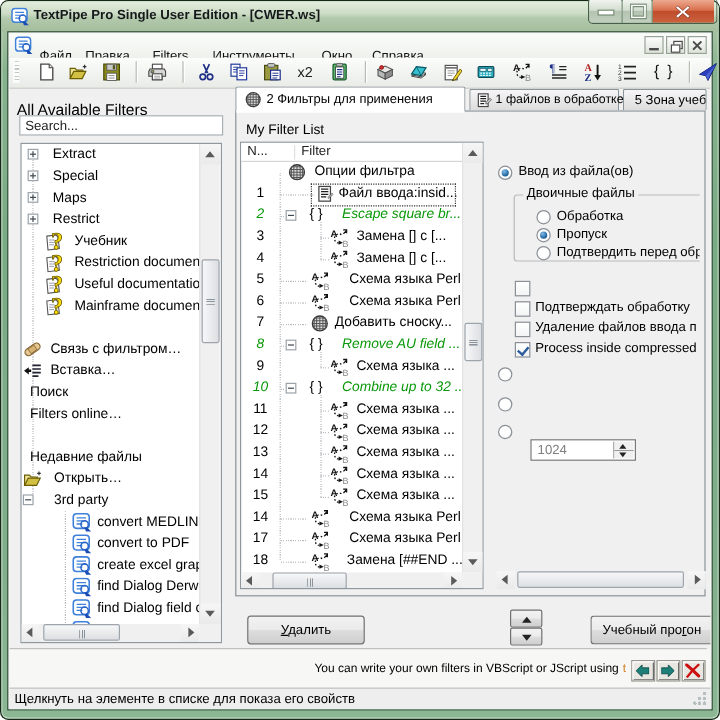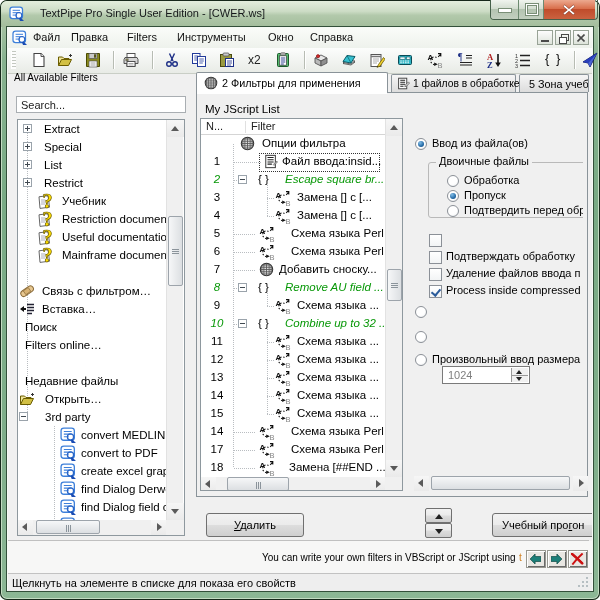--- a/index.html
+++ b/index.html
@@ -3,27 +3,27 @@
 <style>
 html,body{margin:0;padding:0;}
 body{font-family:"Liberation Sans",sans-serif;width:600px;height:600px;overflow:hidden;}
 #win{position:relative;width:600px;height:600px;background:linear-gradient(#cfe0ca 0,#a9c4a4 22px,#87b28f 60px,#79ab85 200px,#7fae8a 450px,#8cb795 100%);border-radius:7px 7px 7px 7px;box-shadow:inset 0 0 0 1px #16281a,inset 0 0 0 2px #c4dcc3;}
 #win:before{content:"";position:absolute;left:1px;top:1px;right:1px;height:26px;border-radius:6px 6px 0 0;background:linear-gradient(#e3eedd 0,#ccdcc5 40%,#b2c9ab 55%,#a3bd9c 100%);}
 .ab{position:absolute;}
 .t{font-size:11px;color:#000;white-space:nowrap;}
 .t12{font-size:12px;color:#000;white-space:nowrap;}
 #client{position:absolute;left:8px;top:28px;width:584px;height:562px;background:#f0f0f0;box-shadow:0 0 0 1px #f6faf5,0 0 0 2px #33503a;}
 
-#title{position:absolute;left:40px;top:7px;font-size:11px;font-weight:normal;color:#15181a;white-space:nowrap;}
+#title{position:absolute;left:28px;top:7px;font-size:11px;font-weight:bold;color:#15181a;white-space:nowrap;}
 .capgrp{position:absolute;left:490px;top:0px;width:106px;height:19px;border-radius:0 0 4px 4px;border:1px solid #46604a;border-top:none;overflow:hidden;display:flex;}
 .cap{height:100%;box-sizing:border-box;border-right:1px solid #6d8a70;background:linear-gradient(#f0f4ee 0,#d3ddd0 45%,#b4c4b1 50%,#c2cfbf 100%);position:relative;}
 .cap.close{background:linear-gradient(#eca98f 0,#d96f4c 45%,#c04c2b 50%,#cb6240 100%);border-right:none;}
 
 #menubar{position:absolute;left:8px;top:28px;width:584px;height:20px;background:linear-gradient(#fafcf9,#eef2ec);border-bottom:1px solid #d9ded6;}
-.mi{position:absolute;top:3px;font-size:11px;color:#111;white-space:nowrap;text-align:center;}
+.mi{position:absolute;top:13px;font-size:11px;color:#111;white-space:nowrap;text-align:center;}
 .mdib{position:absolute;top:2px;width:16px;height:15px;box-sizing:border-box;border:1px solid #98a396;background:linear-gradient(#fdfdfd,#dde3da);}
 
 #toolbar{position:absolute;left:8px;top:48px;width:584px;height:25px;background:linear-gradient(#fcfdfc,#e8ebe6);border-bottom:1px solid #c9cec6;}
 .tsep{position:absolute;top:3px;width:1px;height:18px;background:#b7bcb3;box-shadow:1px 0 0 #fff;}
 .ticon{position:absolute;top:4px;width:16px;height:16px;}
 
 .box{position:absolute;background:#fff;border:1px solid #8e989e;box-sizing:border-box;}
 .line{position:absolute;background:#909a9e;}
 
 .sbv{position:absolute;width:17px;background:#f0f0f0;border-left:1px solid #e2e2e2;box-sizing:border-box;}
@@ -268,30 +268,30 @@
     <div class="ab" style="left:537px;top:3px;font-size:13px;color:#111;letter-spacing:2px">{ }</div>
     <div class="tsep" style="left:566px"></div>
 
     <svg class="ticon" style="left:574px" viewBox="0 0 16 16">
         <path d="M15 1L1 10l5 1 2 4z" fill="#1b2fa0" stroke="#0a1560" stroke-width="0.8"></path>
         <path d="M15 1L6 11l2 4 2-5z" fill="#4a63d4"></path>
         <path d="M15 1L1 10l5 1z" fill="#2a3fbb"></path>
       </svg>
   </div>
 
-  <div class="t12 ab" style="left:14px;top:72px;font-size:10px">All Available Filters</div>
+  <div class="t12 ab" style="left:14px;top:84px;font-size:13px">All Available Filters</div>
   <div class="ab" style="left:16px;top:96px;width:170px;height:17px;border:1px solid #a9aeb2;background:#fff;box-sizing:border-box">
     <div class="t" style="position:absolute;left:4px;top:2px;color:#222">Search...</div>
   </div>
   <div class="box" id="tree" style="left:17px;top:119px;width:168px;height:417px;overflow:hidden">
     <div class="dotline-v" style="left:9px;top:9px;height:290px"></div>
     <div class="dotline-v" style="left:36px;top:306px;height:100px"></div>
     <div class="trow" style="top:0px;left:26px">Extract</div>
     <div class="trow" style="top:18px;left:26px">Special</div>
-    <div class="trow" style="top:36px;left:26px">List</div>
+    <div class="trow" style="top:36px;left:26px">Maps</div>
     <div class="trow" style="top:54px;left:26px">Restrict</div>
     <div class="plus" style="left:5px;top:4px">
         <i></i>
         <b></b>
       </div>
     <div class="plus" style="left:5px;top:22px">
         <i></i>
         <b></b>
       </div>
     <div class="plus" style="left:5px;top:40px">
@@ -402,21 +402,21 @@
   </div>
 
   <div class="ab" style="left:196px;top:72px;width:192px;height:21px;background:#fff;border:1px solid #8a9399;border-bottom:none;border-radius:2px 2px 0 0;box-sizing:border-box">
     <svg class="ab" style="left:7px;top:3px" width="14" height="14">
         <use href="#globe"></use>
       </svg>
     <div class="t" style="position:absolute;left:25px;top:4px;font-size:10.8px">2 Фильтры для применения</div>
   </div>
   <div class="ab" style="left:197px;top:92px;width:190px;height:2px;background:#fff"></div>
 
-  <div class="t" style="position:absolute;left:205px;top:103px;font-size:11.5px">My JScript List</div>
+  <div class="t" style="position:absolute;left:205px;top:103px;font-size:11.5px">My Filter List</div>
 
   <div class="box" id="flist" style="left:200px;top:118px;width:203px;height:373px;overflow:hidden">
 
     <div class="ab" style="left:0;top:0;width:201px;height:15px;background:#fff;border-bottom:1px solid #d5d5d5">
       <div class="t" style="position:absolute;left:5px;top:1px;color:#222">N...</div>
       <div class="t" style="position:absolute;left:50px;top:1px;color:#222">Filter</div>
       <div class="ab" style="left:44px;top:2px;width:1px;height:12px;background:#e0e0e0"></div>
       <div class="ab" style="left:184px;top:2px;width:1px;height:12px;background:#e0e0e0"></div>
     </div>
     <div id="rows">
@@ -584,21 +584,20 @@
     <div class="check" style="left:25px;top:141px"></div>
     <div class="check" style="left:25px;top:158px"></div>
     <div class="rt" style="left:42px;top:157px">Подтверждать обработку</div>
     <div class="check" style="left:25px;top:175px"></div>
     <div class="rt" style="left:42px;top:174px">Удаление файлов ввода п</div>
     <div class="check on" style="left:25px;top:192px"></div>
     <div class="rt" style="left:42px;top:191px">Process inside compressed f</div>
     <div class="radio" style="left:11px;top:213px"></div>
     <div class="radio" style="left:11px;top:238px"></div>
     <div class="radio" style="left:11px;top:261px"></div>
-    <div class="rt" style="left:28px;top:260px">Произвольный ввод размера</div>
     <div class="ab" style="left:38px;top:273px;width:88px;height:18px;border:1px solid #7a7a7a;background:#fff;box-sizing:border-box">
       <div class="rt" style="left:5px;top:2px;color:#7f7f7f">1024</div>
       <div class="ab" style="right:1px;top:1px;width:16px;height:14px;border-left:1px solid #999">
         <div class="ab" style="left:0;top:0;width:16px;height:7px;background:#f0f0f0;border-bottom:1px solid #999">
             <div class="arr-u" style="left:4px;top:1.5px;border-left-width:3.5px;border-right-width:3.5px;border-bottom-width:4px;border-bottom-color:#222"></div>
           </div>
         <div class="ab" style="left:0;top:8px;width:16px;height:6px;background:#f0f0f0">
             <div class="arr-d" style="left:4px;top:0.5px;border-left-width:3.5px;border-right-width:3.5px;border-top-width:4px;border-top-color:#222"></div>
           </div>
       </div>

